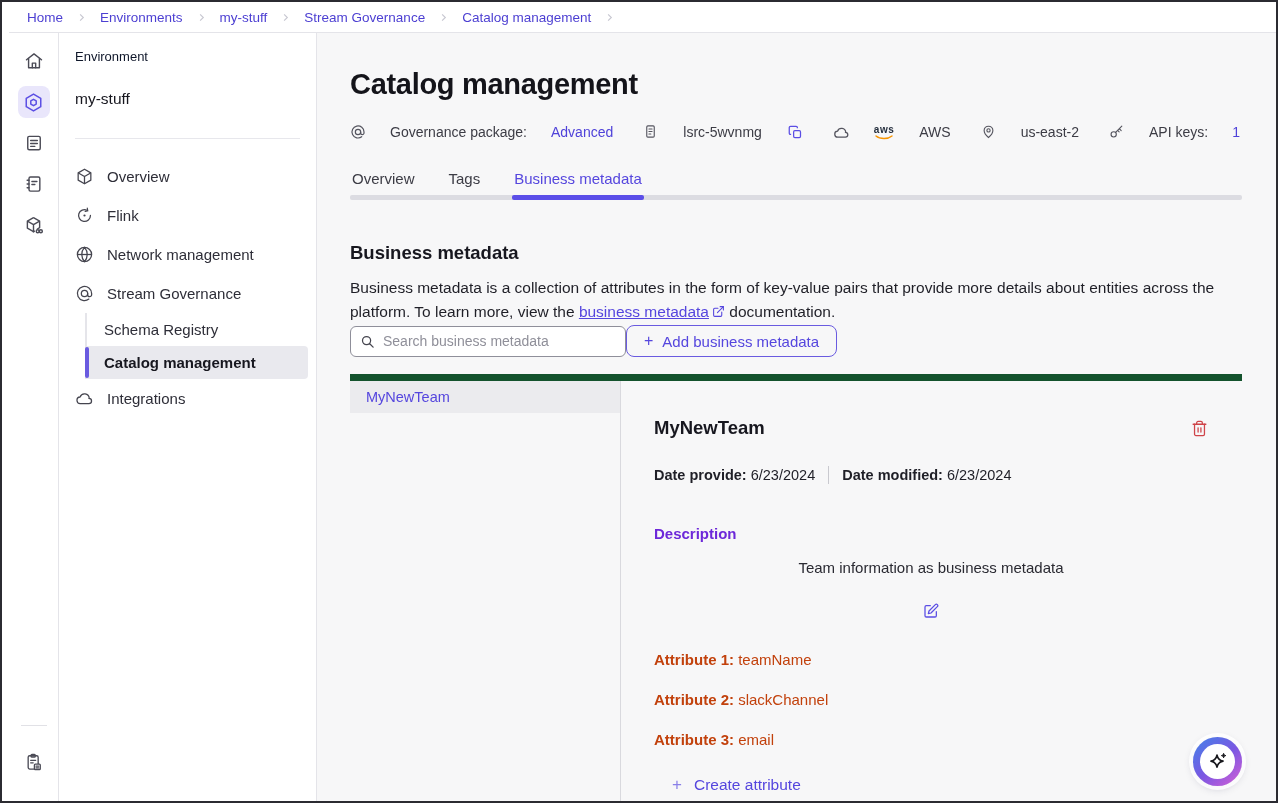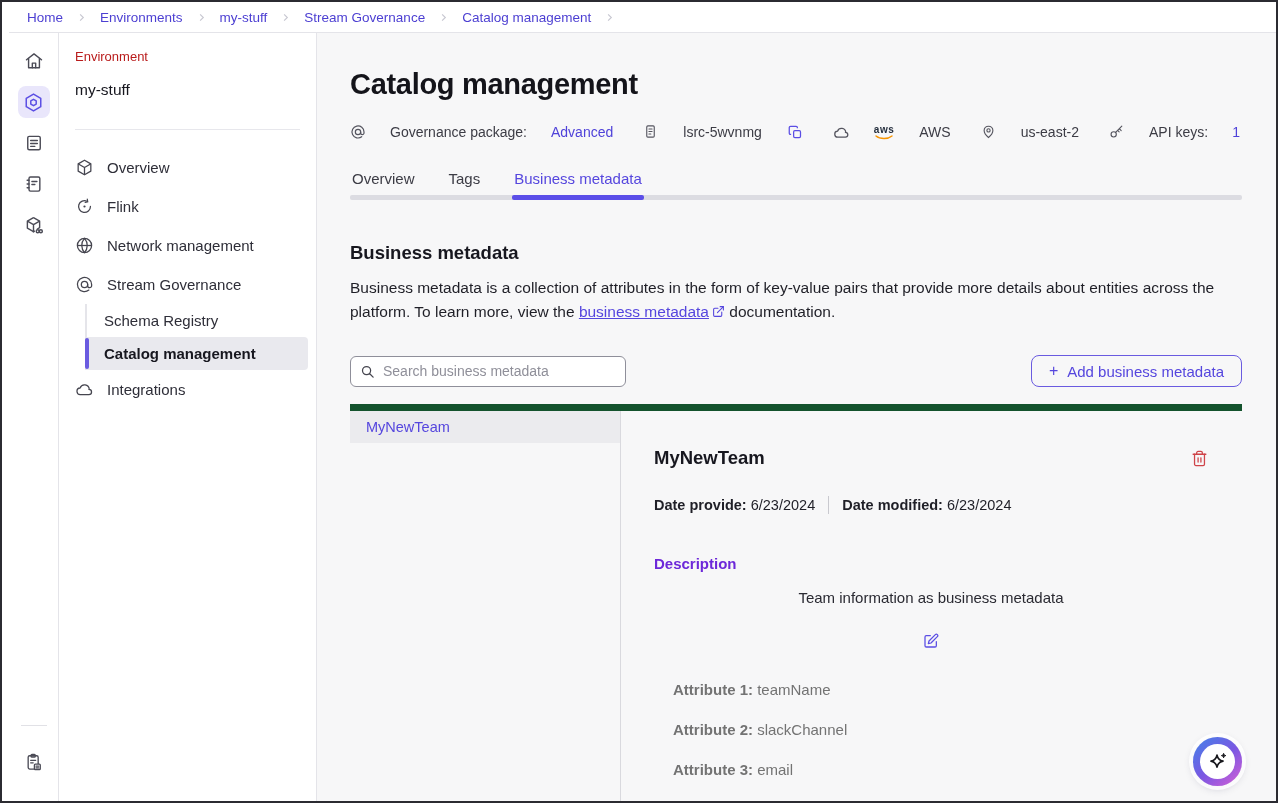--- a/index.html
+++ b/index.html
@@ -15,21 +15,21 @@
 
   
   .rail { width:50px; flex:0 0 50px; background:#fff; border-right:1px solid #e4e4e9; display:flex; flex-direction:column; align-items:center; padding:12px 0 14px; }
   .rail-btn { width:32px; height:32px; border-radius:8px; display:flex; align-items:center; justify-content:center; margin-bottom:9px; cursor:pointer; color:#4b4b56; }
   .rail-btn.active { background:#e9e6fb; color:#5b4ee4; }
   .rail-spacer { flex:1; }
   .rail-divider { width:26px; height:1px; background:#e1e1e6; margin:8px 0 20px; }
 
   
   .sidebar { width:258px; flex:0 0 258px; background:#fff; border-right:1px solid #e4e4e9; padding:16px 0 0; overflow:hidden; }
-  .env-label { color:#b91c1c; font-size:13px; padding:0 16px; margin-bottom:17px; }
+  .env-label { color:#0f172a; font-size:13px; padding:0 16px; margin-bottom:26px; }
   .env-name { color:#17171f; font-size:15.5px; padding:0 16px; }
   .side-divider { height:1px; background:#e7e7ec; margin:30px 16px 18px; }
   .nav-item { display:flex; align-items:center; gap:13px; padding:10px 16px; font-size:15px; color:#2e2e38; cursor:pointer; }
   .nav-item .nico { width:19px; height:19px; color:#45454f; flex:0 0 19px; }
   .sub-group { margin-left:26px; border-left:2px solid #e5e5ea; }
   .sub-item { position:relative; padding:8px 14px 8px 17px; margin-right:8px; font-size:15px; color:#2e2e38; cursor:pointer; }
   .sub-item.active { background:#e9e9ee; border-radius:0 4px 4px 0; font-weight:700; color:#17171f; }
   .sub-item.active::before { content:""; position:absolute; left:-2px; top:1px; bottom:1px; width:4px; background:#6a5be0; border-radius:2px; }
 
   
@@ -49,21 +49,21 @@
   .tabs::after { content:""; position:absolute; left:0; right:0; bottom:0; height:5px; background:#dcdce2; border-radius:2px; }
   .tab { font-size:15px; color:#3c3c45; padding:0 2px 13px; cursor:pointer; position:relative; }
   .tab.active { color:#5546de; }
   .tab.active::after { content:""; position:absolute; left:0; right:0; bottom:0; height:5px; background:#5b4ee8; z-index:1; border-radius:2px; }
 
   .section-title { margin-top:42px; font-size:18.5px; font-weight:700; color:#17171f; }
   .section-desc { margin-top:12px; font-size:15.5px; line-height:24px; color:#1f1f27; max-width:910px; }
   .doc-link { color:#5546de; text-decoration:underline; cursor:pointer; }
   .ext-ico { width:13px; height:13px; color:#5546de; vertical-align:-1px; margin-left:3px; }
 
-  .toolbar { display:flex; justify-content:space-between; align-items:center; margin-top:30px; }
+  .toolbar { display:flex; justify-content:flex-start; align-items:center; }
   .search-box { width:276px; height:31px; background:#fff; border:1px solid #8f8f9a; border-radius:6px; display:flex; align-items:center; padding:0 9px; gap:8px; }
   .search-box svg { width:15px; height:15px; color:#45454f; flex:0 0 15px; }
   .search-box input { border:none; outline:none; flex:1; font-size:14px; color:#2e2e38; background:transparent; font-family:"Liberation Sans", sans-serif; }
   .search-box input::placeholder { color:#8f8f99; }
   .add-btn { height:32px; border:1px solid #6a5be0; background:transparent; border-radius:8px; color:#5546de; font-size:15px; padding:0 17px; display:flex; align-items:center; gap:9px; cursor:pointer; font-family:"Liberation Sans", sans-serif; }
   .add-btn .plus { font-size:16px; line-height:1; }
 
   
   .panel { margin-top:17px; border-top:7px solid #14532d; display:flex; flex:1; min-height:400px; }
   .list-col { width:271px; flex:0 0 271px; border-right:1px solid #d9d9de; padding-top:0; }
@@ -73,21 +73,21 @@
   .detail-head { display:flex; justify-content:space-between; align-items:center; }
   .detail-title { font-size:18.5px; font-weight:600; color:#17171f; }
   .trash-btn { width:17px; height:17px; color:#cf4449; cursor:pointer; }
   .date-row { display:flex; align-items:center; gap:13px; margin-top:27px; font-size:14.5px; color:#1f1f27; }
   .date-sep { width:1px; height:18px; background:#c9c9cf; }
   .lbl-b { font-weight:700; }
   .desc-label { margin-top:41px; font-size:15px; font-weight:700; color:#6d28d9; }
   .desc-row { margin-top:17px; display:flex; align-items:center; gap:27px; font-size:15px; color:#2a2a32;flex-direction:column; }
   .edit-btn { width:16px; height:16px; color:#5b4ee4; cursor:pointer; }
   .attrs { margin-top:32px; }
-  .attr-row { font-size:15px; color:#737373; margin-bottom:23px;margin-left:19px; }
+  .attr-row { font-size:15px; color:#c2410c; margin-bottom:23px; }
   .create-attr { display:flex; align-items:center; gap:12px; color:#5546de; font-size:15.5px; margin:27px 0 0 18px; cursor:pointer; }
   .create-attr .plus { font-size:17px; color:#8a80e8; }
 
   
   .ai-fab { position:absolute; right:34px; bottom:15px; width:49px; height:49px; border-radius:50%; background:linear-gradient(140deg,#4a7de8 8%,#7a57e2 52%,#c45ed8 90%); display:flex; align-items:center; justify-content:center; box-shadow:0 0 0 4px rgba(255,255,255,0.85), 0 2px 8px rgba(40,40,80,0.25); cursor:pointer; }
   .ai-fab-inner { width:35px; height:35px; border-radius:50%; background:#fff; display:flex; align-items:center; justify-content:center; color:#17171c; }
   .frame { position:relative; }
 </style>
 </head>
 <body>

